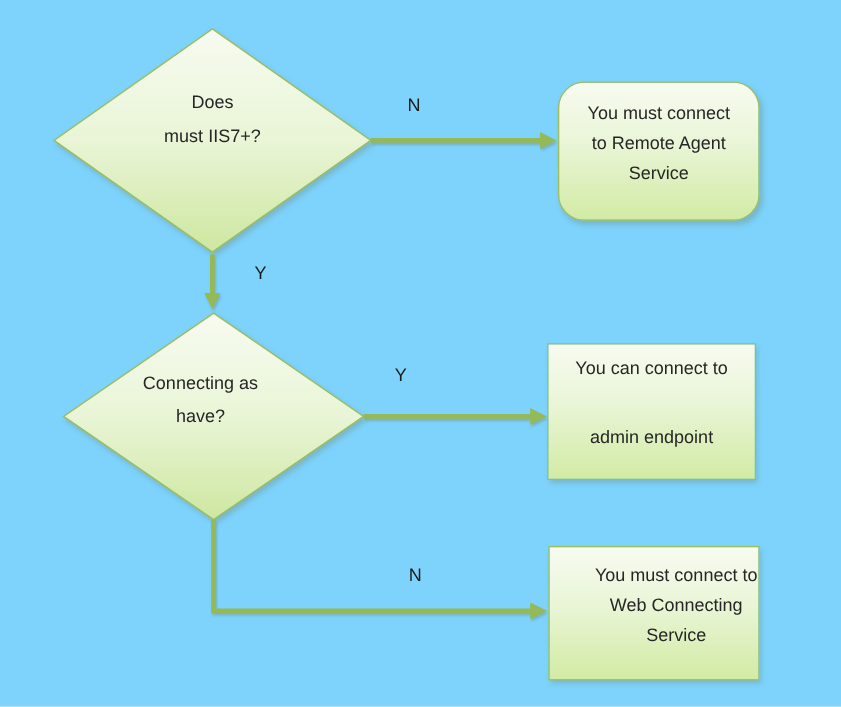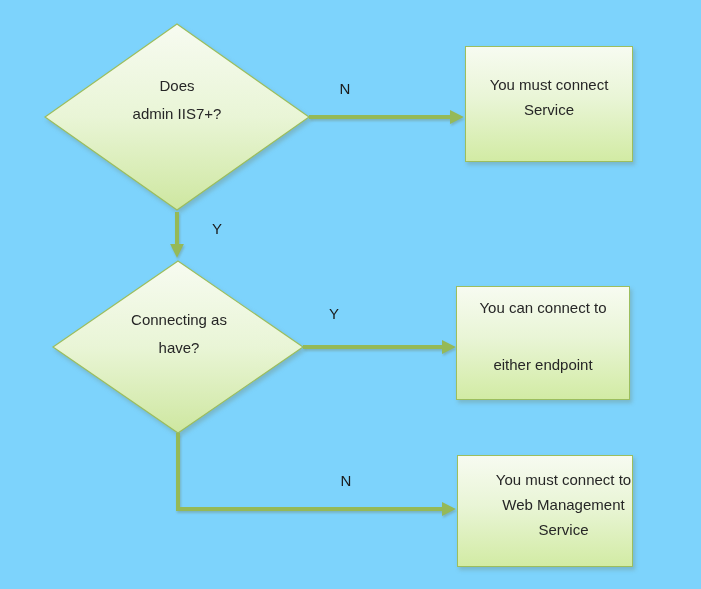--- a/index.html
+++ b/index.html
@@ -88,41 +88,42 @@
     <g class="line-shadow" stroke="#95b957" stroke-width="4" fill="none">
       <path d="M309,117 H451" marker-end="url(#arrowHead)"></path>
       <path d="M177,212 V245" marker-end="url(#arrowHead)"></path>
       <path d="M303,347 H443" marker-end="url(#arrowHead)"></path>
       <path d="M178,433 V509 H443" marker-end="url(#arrowHead)"></path>
     </g>
   </svg>
 
   <div class="node-label" style="left:97px; top:72px; width:160px;">
     <span>Does</span>
-    <span>admin IIS7+?</span>
+    <span>must IIS7+?</span>
   </div>
 
-  <div class="node-label" style="left:99px; top:306px; width:160px;">
+  <div class="node-label" style="left:87px; top:306px; width:160px;">
     <span>Connecting as</span>
     <span>have?</span>
   </div>
 
-  <div class="result-box" style="left:465px; top:46px; width:168px; height:116px;">
+  <div class="result-box" style="left:465px; top:68px; width:168px; height:116px;border-radius:22px;">
     <span>You must connect</span>
+    <span>to Remote Agent</span>
     <span>Service</span>
   </div>
 
   <div class="result-box" style="left:456px; top:286px; width:174px; height:114px;gap:32px;">
     <span>You can connect to</span>
-    <span>either endpoint</span>
+    <span>admin endpoint</span>
   </div>
 
   <div class="result-box" style="left:457px; top:455px; width:176px; height:112px;padding-left:37px;">
     <span>You must connect to</span>
-    <span>Web Management</span>
+    <span>Web Connecting</span>
     <span>Service</span>
   </div>
 
   <span class="edge-label" style="left:345px; top:88px;">N</span>
   <span class="edge-label" style="left:217px; top:228px;">Y</span>
   <span class="edge-label" style="left:334px; top:313px;">Y</span>
   <span class="edge-label" style="left:346px; top:480px;">N</span>
 
 </div>
 

